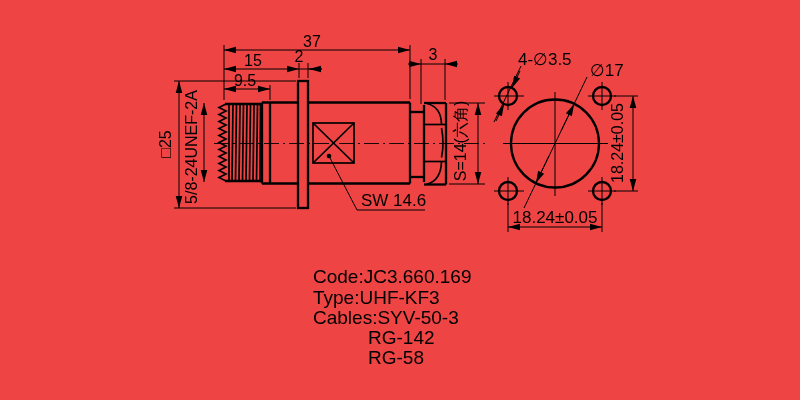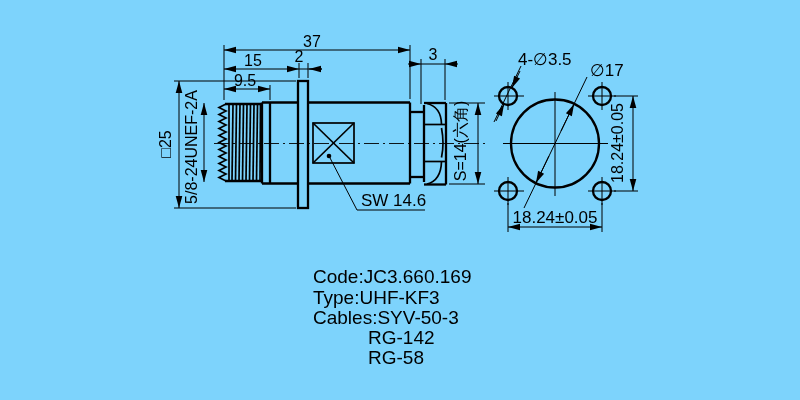--- a/index.html
+++ b/index.html
@@ -1,16 +1,16 @@
 <!DOCTYPE html>
 <html><head>
 <meta charset="utf-8">
 <style>
   html,body{margin:0;padding:0;background:#ffffff;}
-  .stage{position:relative;width:800px;height:400px;background:#7dd3fc;overflow:hidden;
+  .stage{position:relative;width:800px;height:400px;background:#ef4444;overflow:hidden;
          font-family:"Liberation Sans","DejaVu Sans",sans-serif;}
   svg{display:block;}
   text{fill:#000;font-family:"Liberation Sans","DejaVu Sans",sans-serif;}
   .dim{font-size:16px;}
   .dim-lg{font-size:17px;}
   .info{font-size:19px;}
   .thin{stroke:#000;stroke-width:1;fill:none;}
   .thick{stroke:#000;stroke-width:2.3;fill:none;}
   .med{stroke:#000;stroke-width:1.7;fill:none;}
   .cl{stroke:#000;stroke-width:0.9;fill:none;stroke-dasharray:15 4 2 4;}

